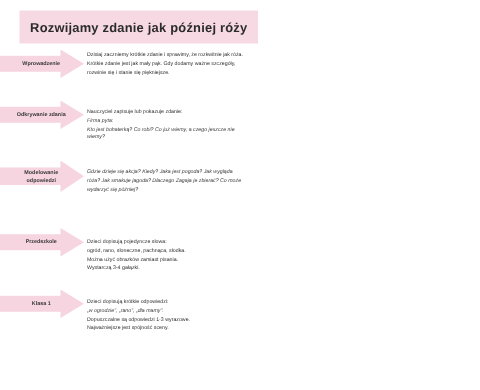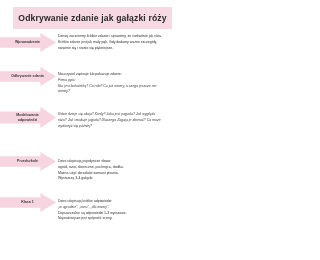--- a/index.html
+++ b/index.html
@@ -120,21 +120,21 @@
   .s-class .body-col { padding-top: 6px; }
 
   .arrow-row-center { align-self: center; }
 </style>
 </head>
 <body>
 
 <div class="page">
 
   <div class="title-banner">
-    <div class="title-text">Odkrywanie zdanie jak gałązki róży</div>
+    <div class="title-text">Rozwijamy zdanie jak później róży</div>
   </div>
 
   <div class="sections">
 
     <div class="section s-intro">
       <div class="arrow-wrap">
         <div class="arrow">
           <span class="arrow-label">Wprowadzenie</span>
         </div>
       </div>

